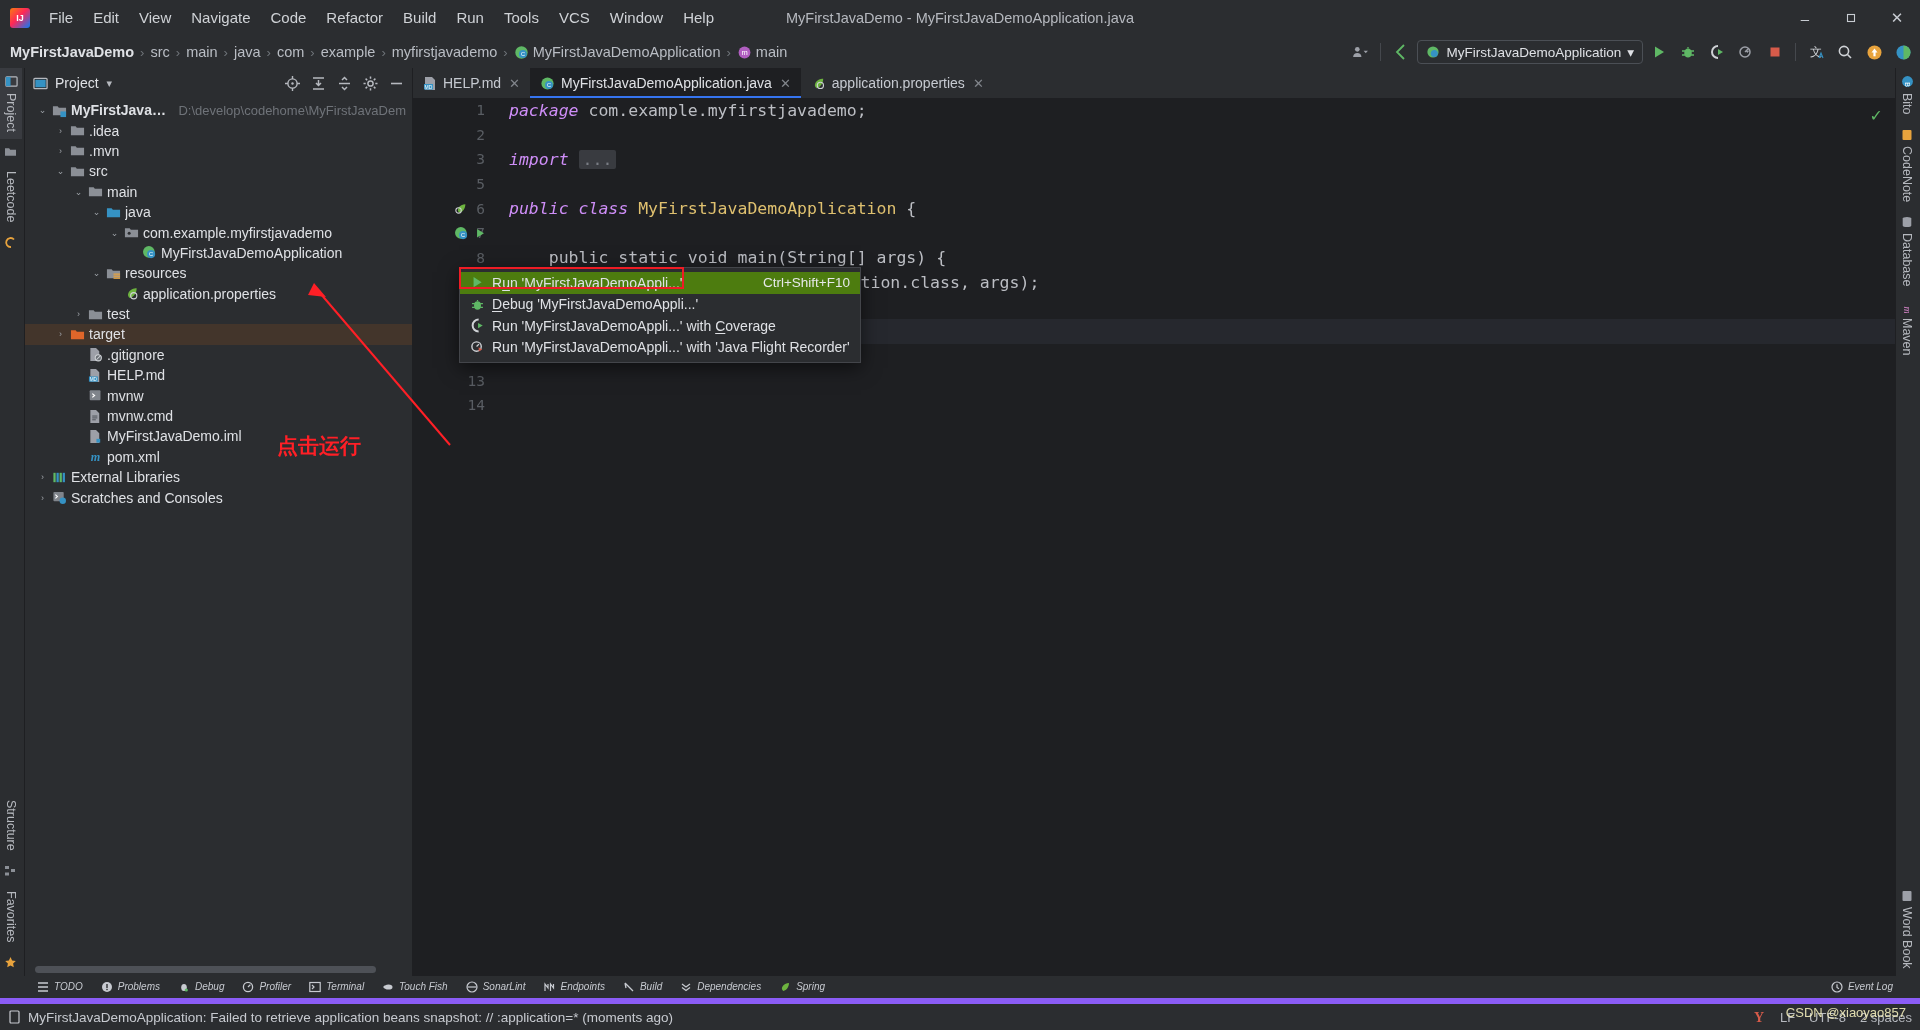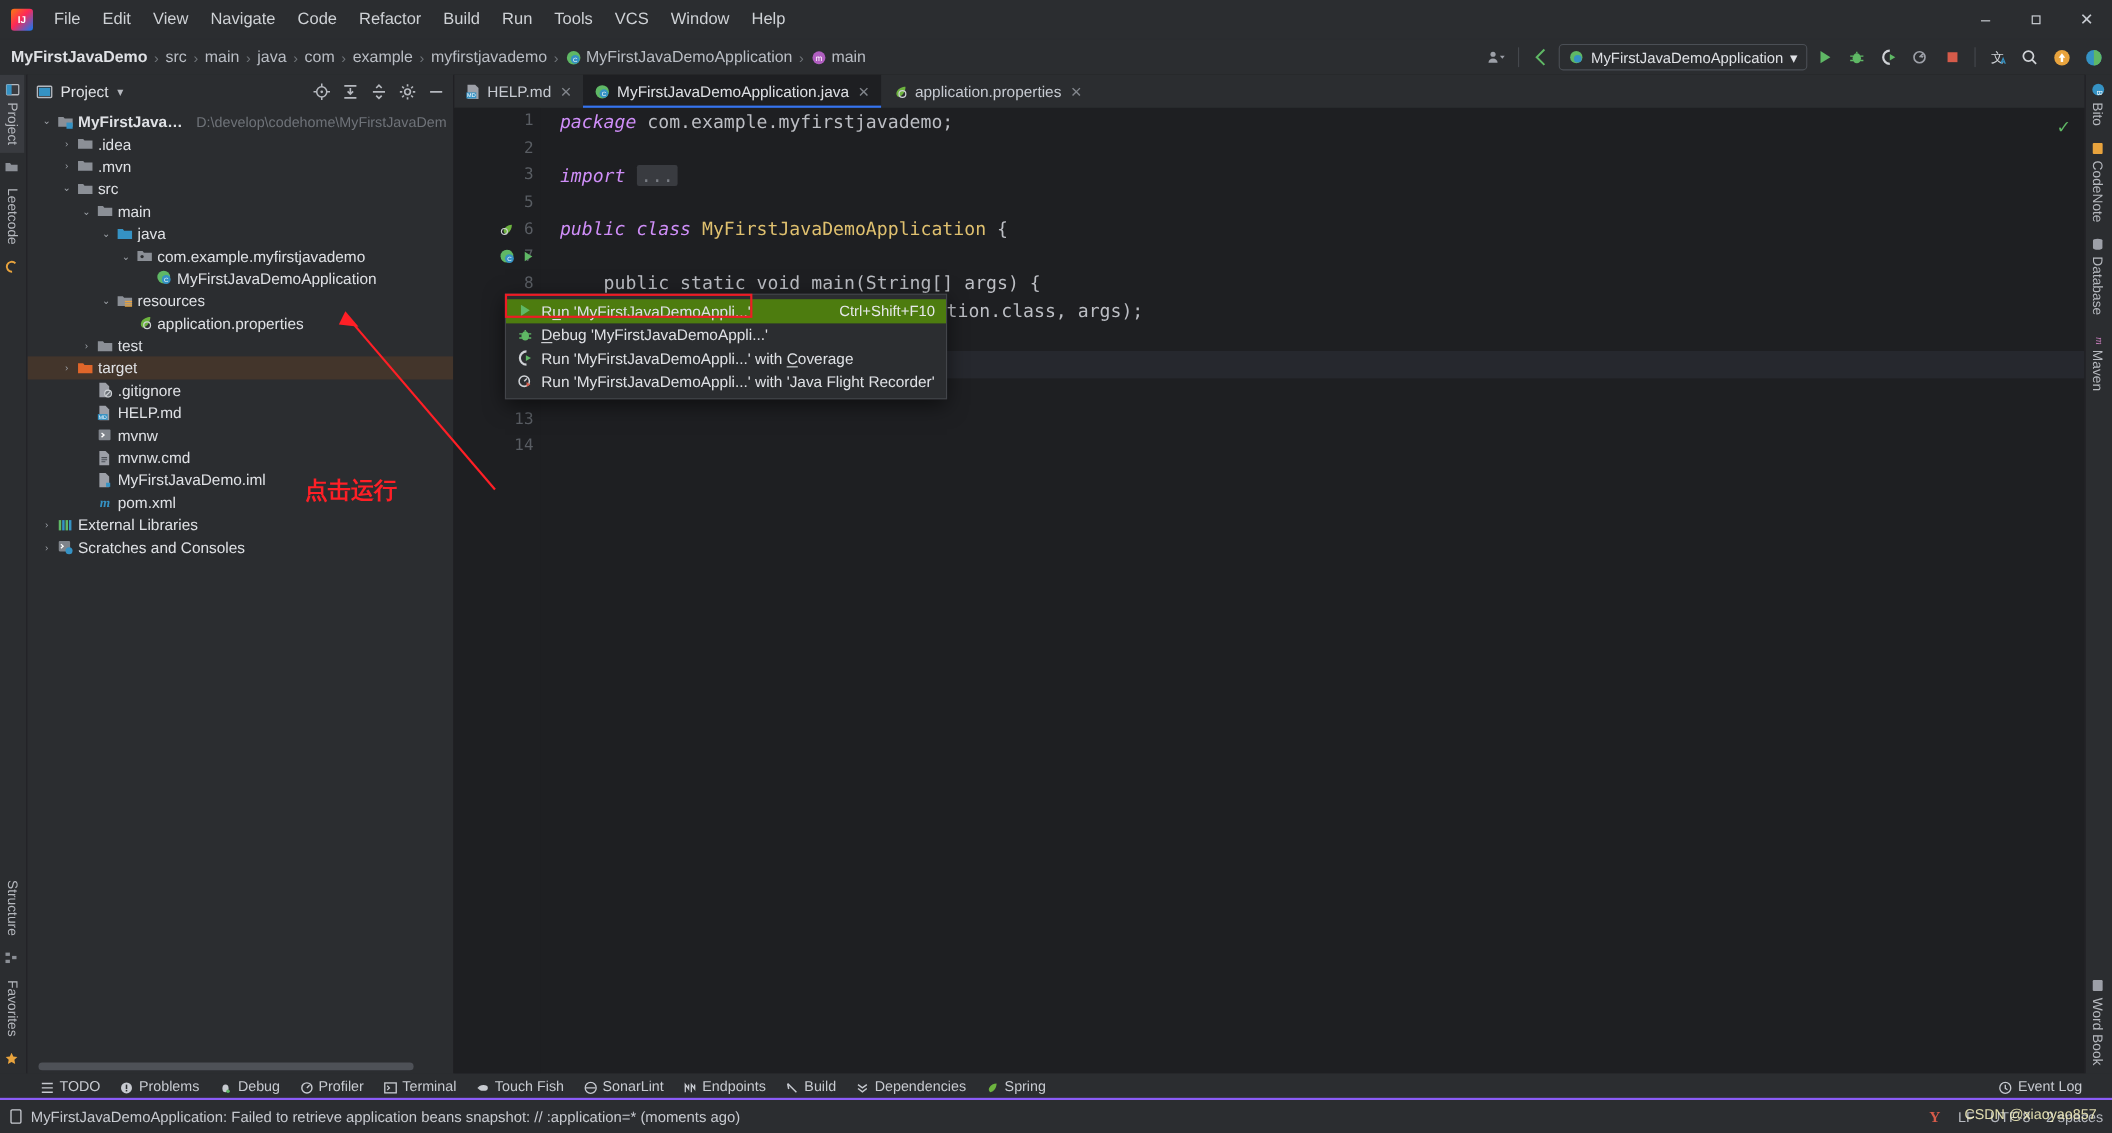--- a/index.html
+++ b/index.html
@@ -211,29 +211,29 @@
   }
   .annot-arrow { position: absolute; left: 300px; top: 275px; z-index: 54; }
 
   
   .bottom-strip {
     position: absolute; left: 0; right: 0; bottom: 32px; height: 22px;
     background: #2b2d30; display: flex; align-items: center;
     padding-left: 30px; gap: 4px;
   }
   .bs-item {
-    display: flex; align-items: flex-end; gap: 5px; font-size: 13px;
-    color: #c7cad0; padding: 2px 7px; border-radius: 4px; white-space: nowrap;
+    display: flex; align-items: flex-start; gap: 5px; font-size: 10px;
+    color: #c7cad0; padding: 2px 7px; border-radius: 4px; white-space: nowrap; font-style: italic;
   }
   .bs-right { margin-left: auto; display: flex; align-items: center; gap: 6px; padding-right: 20px; }
 
   .statusbar {
     position: absolute; left: 0; right: 0; bottom: 0; height: 32px;
     background: #2b2d30; display: flex; align-items: center;
-    padding: 0 8px; border-top: 2px solid #8b5cf6;
+    padding: 0 8px; border-top: 6px solid #8b5cf6;
   }
   .sb-msg { display: flex; align-items: center; gap: 7px; font-size: 13.5px; color: #c7cad0; }
   .sb-right { margin-left: auto; display: flex; align-items: center; gap: 14px; font-size: 13px; color: #b6b9bf; }
   .watermark {
     position: absolute; right: 14px; bottom: 10px; font-size: 13px;
     color: #fef9c3; opacity: .85; z-index: 70;
   }
   svg { display: block; }
 </style>
 </head>
@@ -250,20 +250,21 @@
       <div class="mi">Navigate</div>
       <div class="mi">Code</div>
       <div class="mi">Refactor</div>
       <div class="mi">Build</div>
       <div class="mi">Run</div>
       <div class="mi">Tools</div>
       <div class="mi">VCS</div>
       <div class="mi">Window</div>
       <div class="mi">Help</div>
     </div>
+    <div class="win-title">MyFirstJavaDemo - MyFirstJavaDemoApplication.java</div>
     <div class="win-ctrls">
       <div>–</div>
       <div>
         <svg width="12" height="12" viewBox="0 0 12 12">
             <rect x="2.5" y="2.5" width="7" height="7" fill="none" stroke="#c8ccd2" stroke-width="1.1"></rect>
           </svg>
       </div>
       <div class="wc-close">✕</div>
     </div>
   </div>

